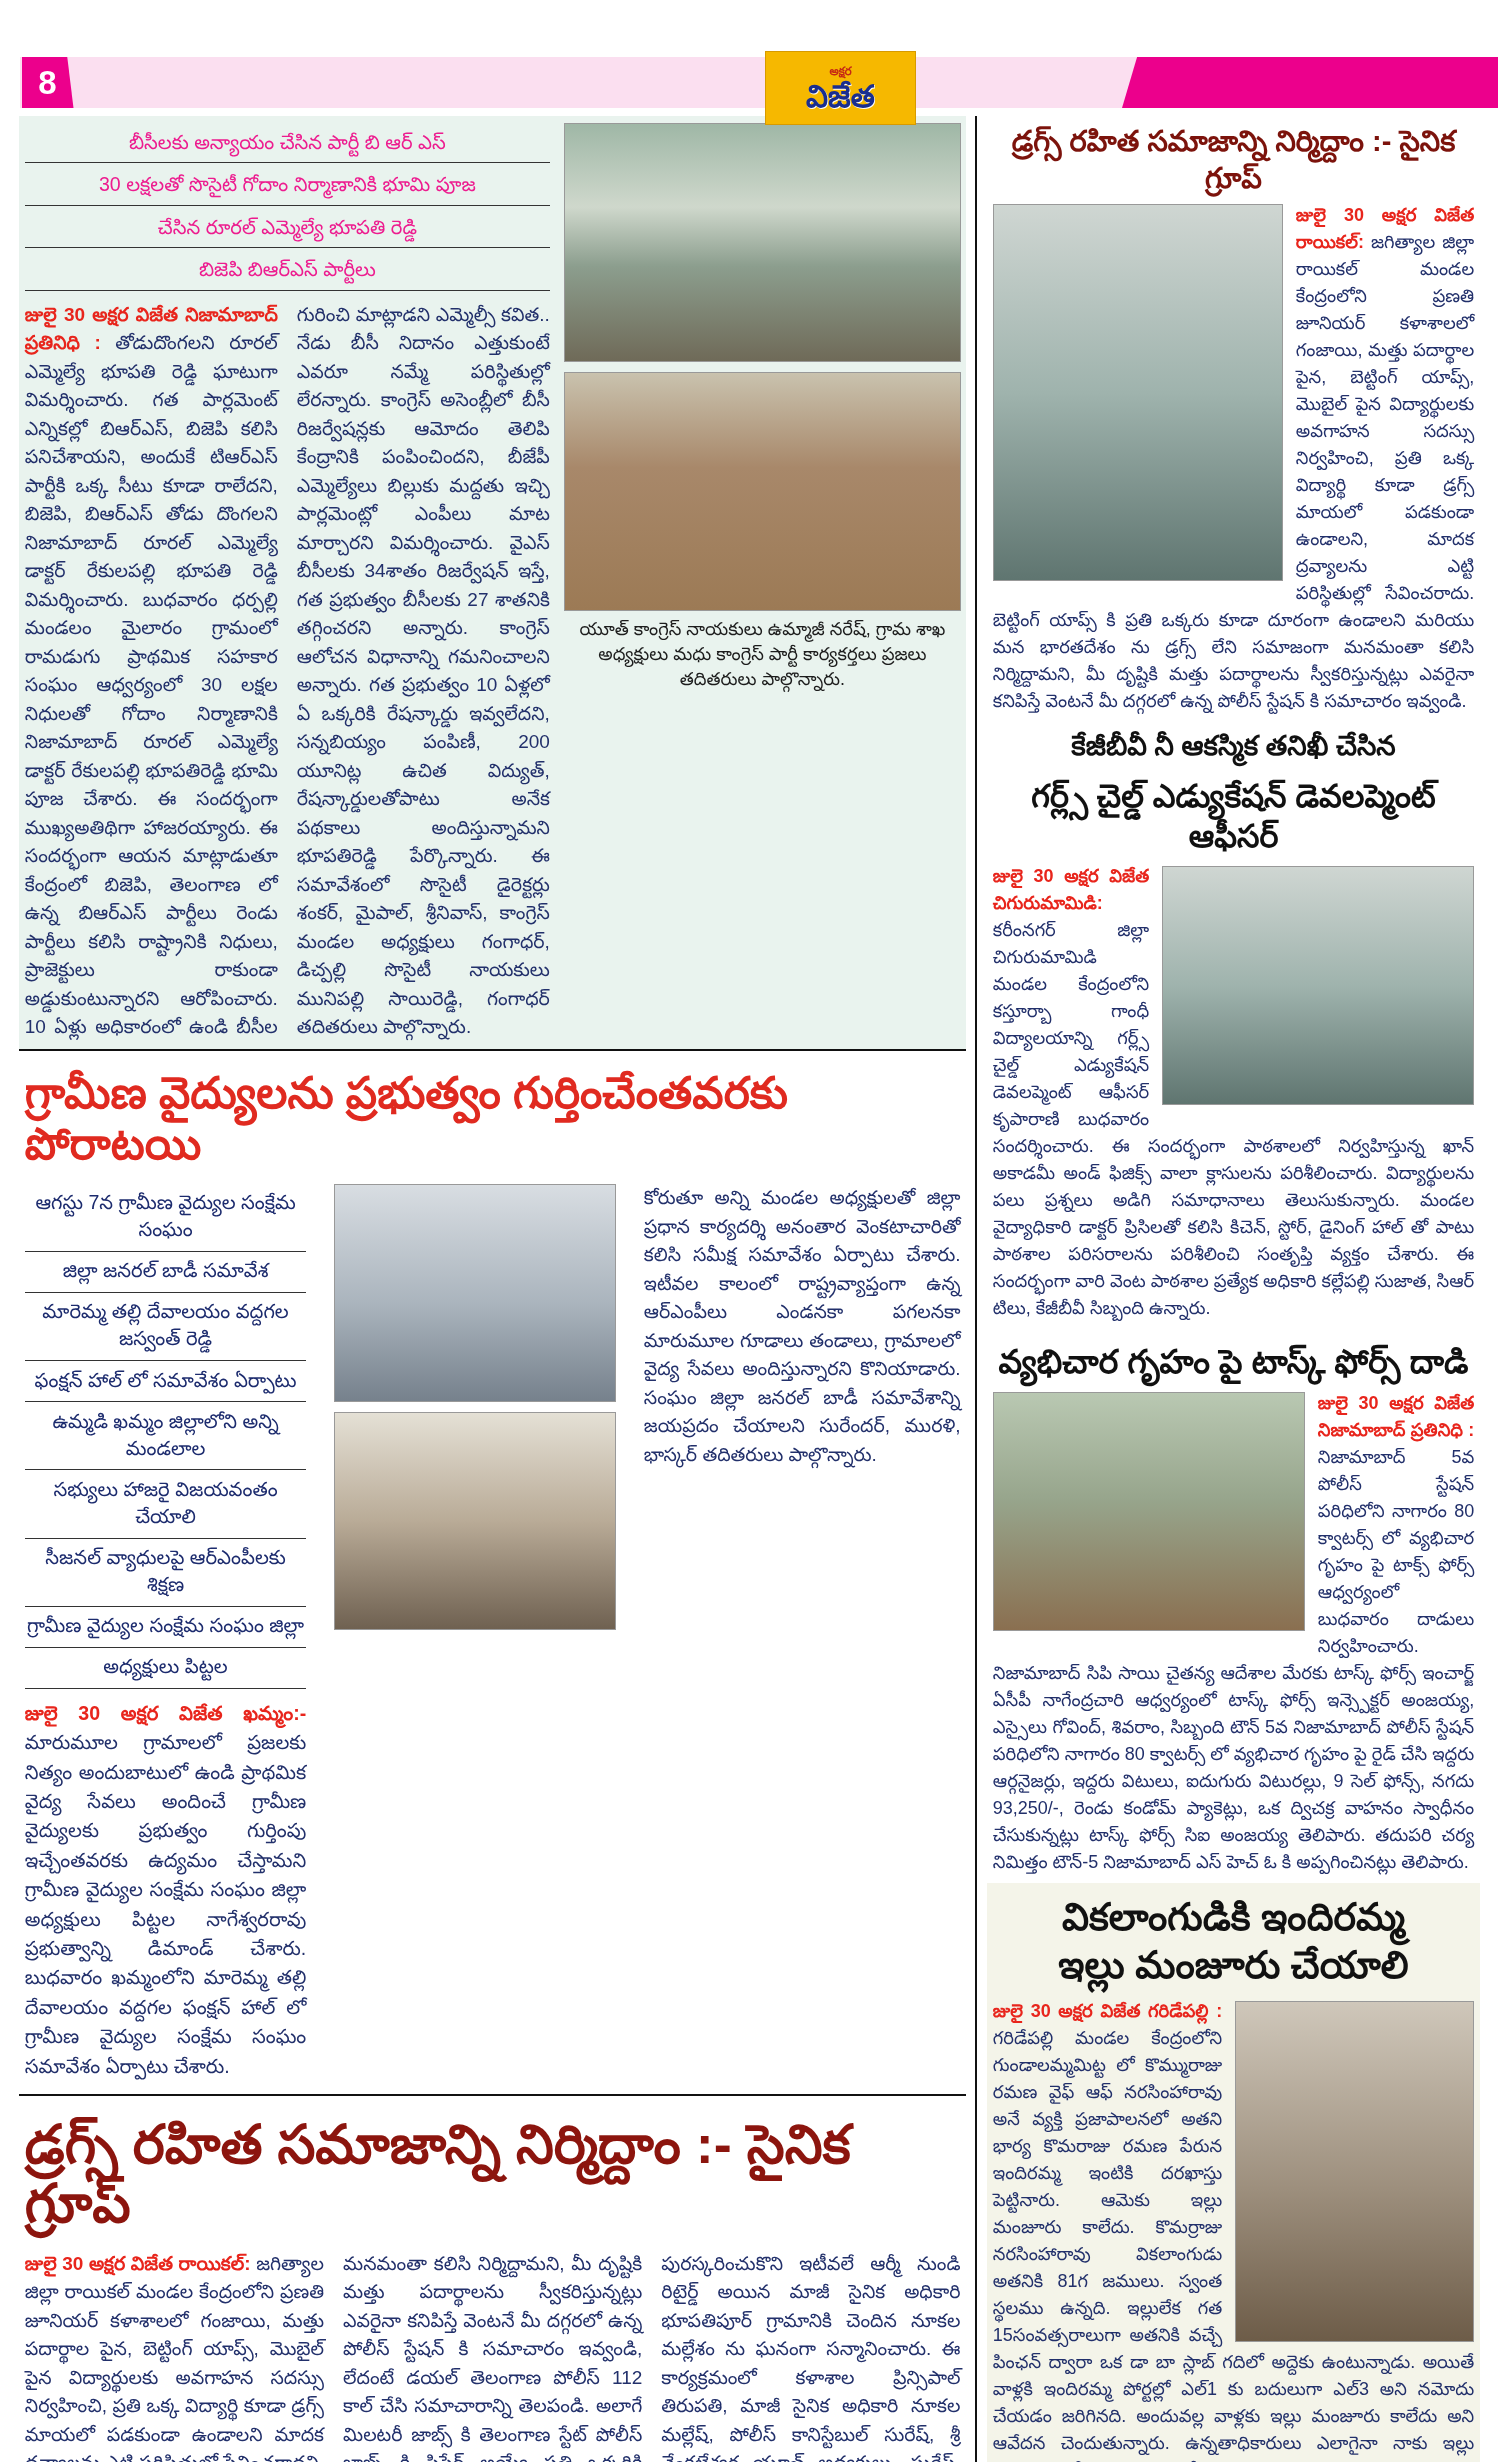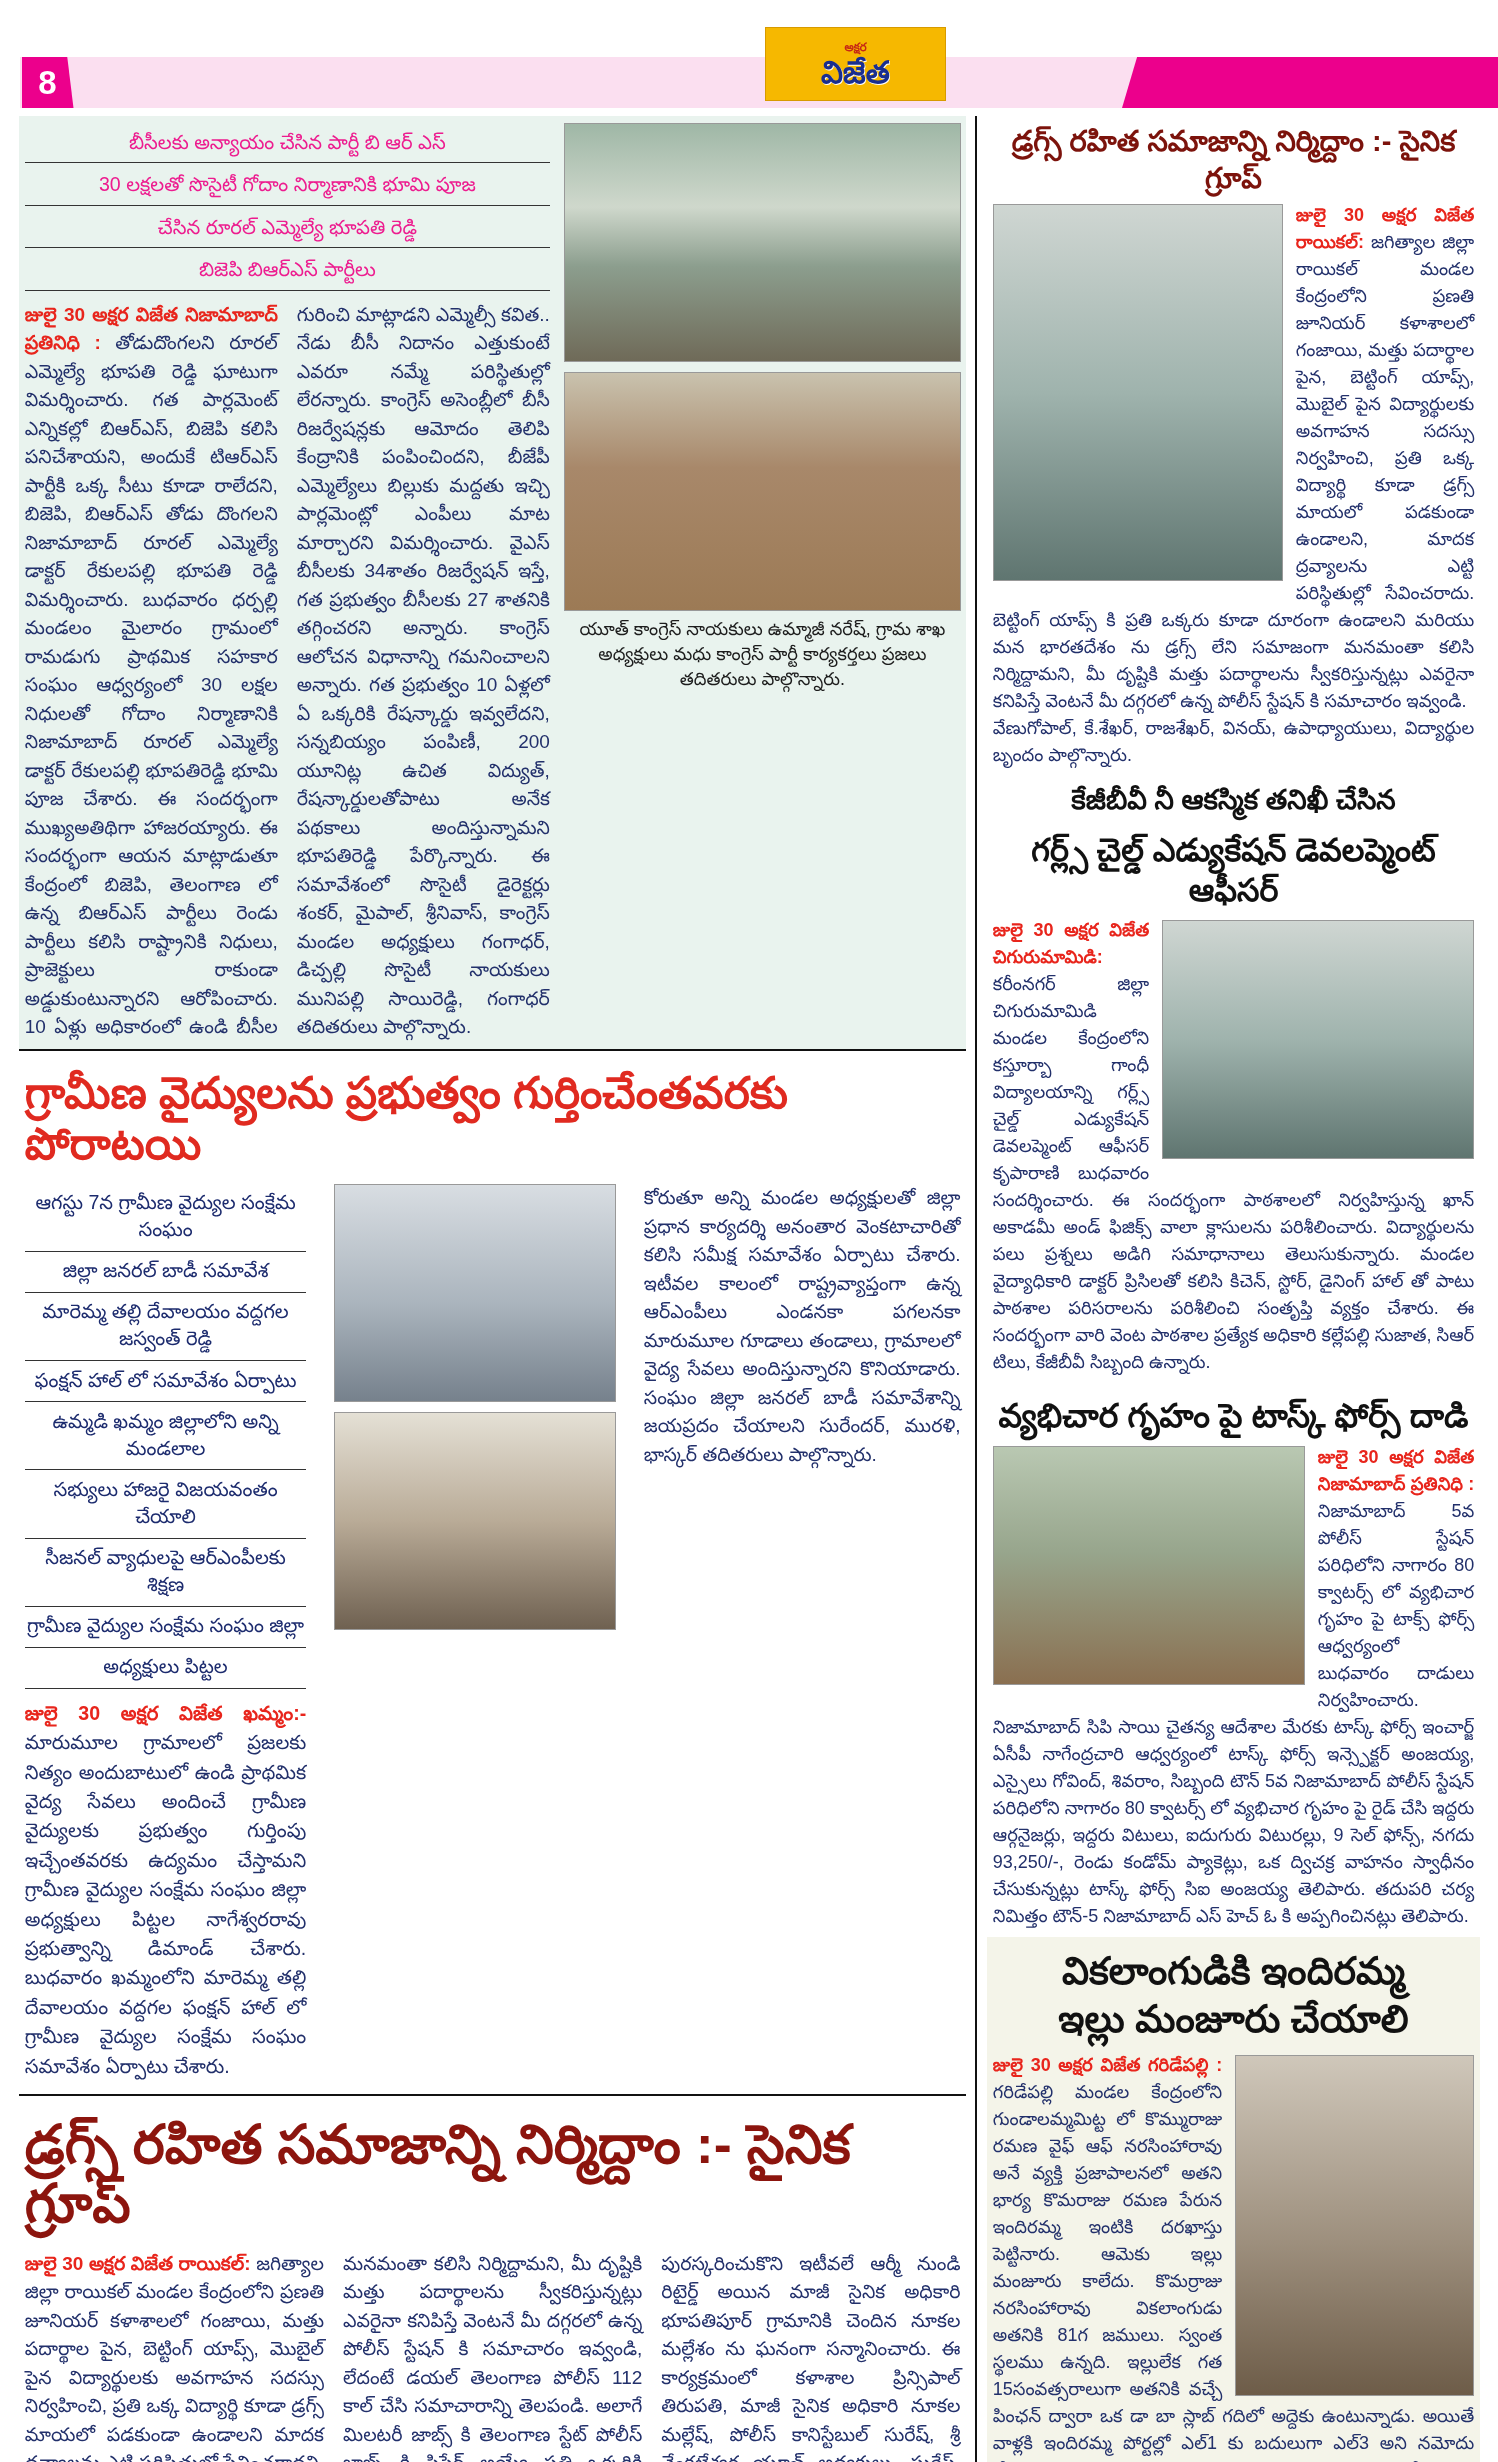--- a/index.html
+++ b/index.html
@@ -8,21 +8,21 @@
   .page { width:1499px; min-height:2462px; position:relative; background:#fff; }
 
   
   header.mast { position:relative; height:116px; }
   .band { position:absolute; left:20px; right:0; top:57px; height:51px; background:#fbdff0; }
   .pagenum { position:absolute; left:1.5px; top:0; width:52px; height:51px; background:#ec008c;
              color:#fff; font-size:33px; font-weight:bold; display:flex; align-items:center; justify-content:center;
              clip-path:polygon(0 0, 88% 0, 100% 100%, 0 100%); }
   .band-right { position:absolute; right:0; top:0; width:377px; height:51px; background:#ec008c;
              clip-path:polygon(4% 0, 100% 0, 100% 100%, 0 100%); }
-  .logo { position:absolute; left:765px; top:27px; width:181px; height:74px; background:#f6b800;
+  .logo { position:absolute; left:765px; top:51px; width:151px; height:74px; background:#f6b800;
           border:1.5px solid #d79a00; display:flex; flex-direction:column; align-items:center; justify-content:center; z-index:3; }
   .logo-top { font-size:11.6px; color:#c62814; font-weight:bold; }
   .logo-main { font-size:31px; color:#1a2e8f; font-weight:bold; text-shadow:0.7px 0.7px 0 #fff; line-height:1; }
 
   
   .content { display:flex; padding:0 19px; }
   .left-col { width:956px; padding-right:8.7px; }
   .right-col { flex:1; border-left:2.2px solid #111; padding-left:10px; }
 
   article { padding:7.3px 5.8px; }
@@ -163,21 +163,20 @@
 
     <aside class="right-col">
 
       <article class="r-art r1">
         <h2>డ్రగ్స్ రహిత సమాజాన్ని నిర్మిద్దాం :- సైనిక గ్రూప్</h2>
         <div class="r-body clearfix">
           <div class="photo ph-class float-l" style="width:290px; height:377px;"></div>
           <span class="byline">జులై 30 అక్షర విజేత రాయికల్:</span>
           <span>జగిత్యాల జిల్లా రాయికల్ మండల కేంద్రంలోని ప్రణతి జూనియర్ కళాశాలలో గంజాయి, మత్తు పదార్థాల పైన, బెట్టింగ్ యాప్స్, మొబైల్ పైన విద్యార్థులకు అవగాహన సదస్సు నిర్వహించి, ప్రతి ఒక్క విద్యార్థి కూడా డ్రగ్స్ మాయలో పడకుండా ఉండాలని, మాదక ద్రవ్యాలను ఎట్టి పరిస్థితుల్లో సేవించరాదు. బెట్టింగ్ యాప్స్ కి ప్రతి ఒక్కరు కూడా దూరంగా ఉండాలని మరియు మన భారతదేశం ను డ్రగ్స్ లేని సమాజంగా మనమంతా కలిసి నిర్మిద్దామని, మీ దృష్టికి మత్తు పదార్థాలను స్వీకరిస్తున్నట్లు ఎవరైనా కనిపిస్తే వెంటనే మీ దగ్గరలో ఉన్న పోలీస్ స్టేషన్ కి సమాచారం ఇవ్వండి.</span>
         </div>
-        <p class="r-body">వేణుగోపాల్, కే.శేఖర్, రాజశేఖర్, వినయ్, ఉపాధ్యాయులు, విద్యార్థుల బృందం పాల్గొన్నారు.</p>
       </article>
 
       <article class="r-art r2">
         <h2>
           <span class="l1">కేజీబీవీ నీ ఆకస్మిక తనిఖీ చేసిన</span>
           <span class="l2">గర్ల్స్ చైల్డ్ ఎడ్యుకేషన్ డెవలప్మెంట్ ఆఫీసర్</span>
         </h2>
         <div class="r-body clearfix" style="margin-top:7.3px;">
           <div class="photo ph-class float-r" style="width:312px; height:239px;"></div>
           <span class="byline">జులై 30 అక్షర విజేత చిగురుమామిడి:</span>

